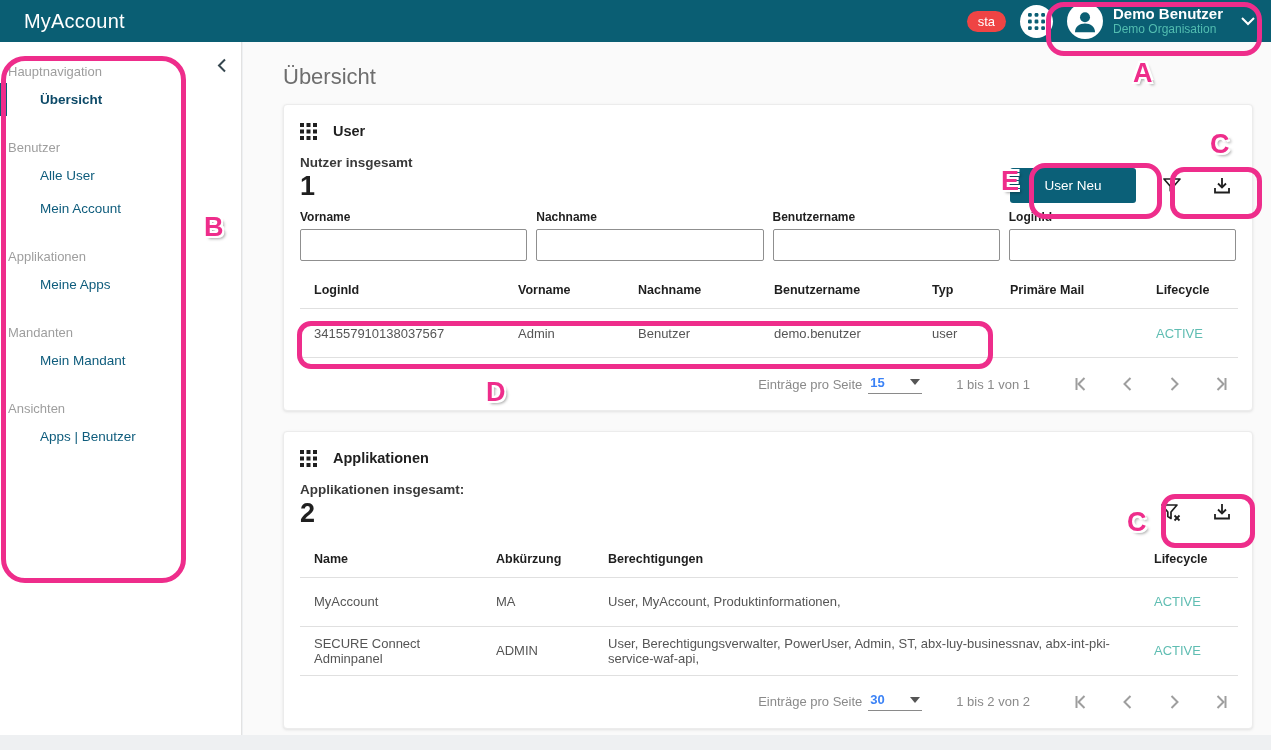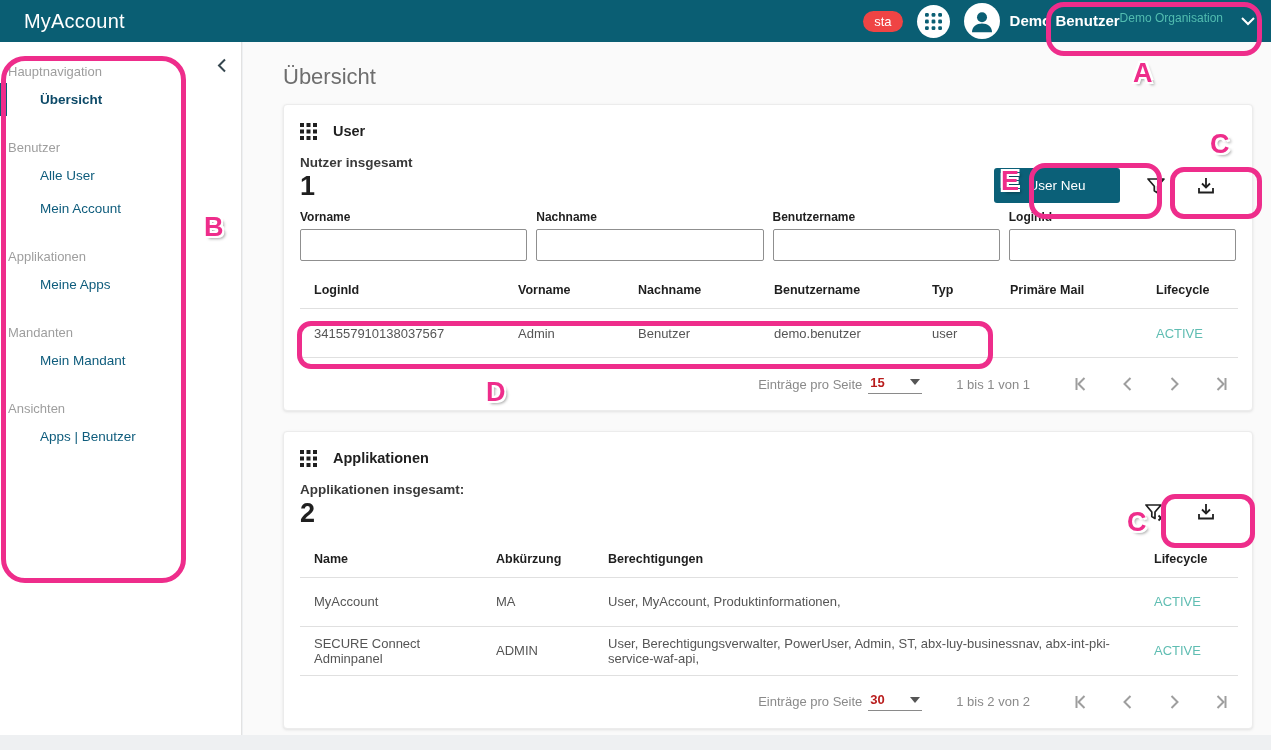--- a/index.html
+++ b/index.html
@@ -15,21 +15,21 @@
   .app-header {
     position:absolute; top:0; left:0; width:1271px; height:42px;
     background:#0a5e73; display:flex; align-items:center; z-index:20;
   }
   .app-title { color:#fff; font-size:20px; font-weight:500; margin-left:24px; letter-spacing:.2px;}
   .hdr-right { position:absolute; right:10px; top:0; height:42px; display:flex; align-items:center; gap:14px;}
   .env-badge { background:#ef4444; color:#fff; font-size:13px; padding:3px 11px; border-radius:13px; }
   .grid-btn { width:33px; height:33px; border-radius:50%; background:#fff; display:flex; align-items:center; justify-content:center; border:none; cursor:pointer;}
   .user-menu { display:flex; align-items:center; gap:10px; cursor:pointer; padding-right:6px;}
   .avatar { width:36px; height:36px; border-radius:50%; background:#fff; display:flex; align-items:center; justify-content:center; overflow:hidden;}
-  .user-texts { display:flex; flex-direction:row; line-height:1.15; }
+  .user-texts { display:flex; flex-direction:column; line-height:1.15; }
   .user-name { color:#fff; font-size:15px; font-weight:bold; }
   .user-org  { color:#52bdb0; font-size:12px; }
   .hdr-chevron { margin-left:8px; display:flex; }
   
   .sidebar {
     position:absolute; top:42px; left:0; width:242px; height:693px;
     background:#fff; border-right:1px solid #e2e2e2; z-index:5;
   }
   .collapse-btn { position:absolute; top:16px; right:14px; background:none; border:none; cursor:pointer; display:flex;}
   .nav { padding-top:22px; }
@@ -47,21 +47,21 @@
   .page-title { color:#6e6e6e; font-size:22px; font-weight:400; margin-bottom:14px;}
   .card {
     background:#fff; border:1px solid #ececec; border-radius:4px;
     box-shadow:0 1px 3px rgba(0,0,0,.10);
     position:relative; width:970px; padding:14px 16px 0 16px; margin-bottom:20px;
   }
   .card-title-row { display:flex; align-items:center; gap:16px; height:24px; margin-bottom:12px;}
   .card-title { font-size:14.5px; font-weight:bold; color:#1f1f1f; }
   .stat-label { font-size:13.5px; font-weight:600; color:#3a3a3a; margin-top:6px;}
   .stat-value { font-size:27px; font-weight:bold; color:#1f1f1f; line-height:1.2; margin-bottom:2px;}
-  .card-actions { position:absolute; right:32px; display:flex; align-items:center; gap:22px;}
+  .card-actions { position:absolute; right:16px; display:flex; align-items:center; gap:22px;}
   .card-actions.c1 { top:63px; }
   .card-actions.c2 { top:66px; }
   .btn-primary {
     background:#0b6078; color:#fff; border:none; border-radius:3px;
     width:126px; height:35px; font-size:13.5px; font-family:inherit; cursor:pointer;
   }
   .icon-btn { background:none; border:none; cursor:pointer; display:flex; padding:2px;}
   
   .filters { display:flex; gap:9px; margin-top:8px; }
   .f-field { flex:1; display:flex; flex-direction:column; }
@@ -72,21 +72,21 @@
   th { font-size:12.5px; font-weight:bold; color:#1f1f1f; text-align:left; padding:6px 6px 11px 6px; border-bottom:1px solid #e0e0e0;}
   td { font-size:13px; color:#555; padding:6px; height:49px; border-bottom:1px solid #e0e0e0; vertical-align:middle;}
   th:first-child, td:first-child { padding-left:14px; }
   .lifecycle { color:#5fbdb2; }
   
   .pagination { display:flex; align-items:center; justify-content:flex-end; gap:34px; height:52px; padding-right:4px;}
   .pg-label { color:#8a8a8a; font-size:13px; }
   .pg-size-wrap { display:flex; align-items:center; gap:6px; }
   .pg-select { display:inline-flex; align-items:center; justify-content:space-between; width:54px;
     border-bottom:1px solid #8a8a8a; padding:0 2px 3px 2px; cursor:pointer;}
-  .pg-size { font-size:13px; font-weight:bold; color:#b91c1c; }
+  .pg-size { font-size:13px; font-weight:bold; color:#3b82f6; }
   .pg-caret { width:0; height:0; border-left:5px solid transparent; border-right:5px solid transparent; border-top:6px solid #555;}
   .pg-range { color:#8a8a8a; font-size:13px; }
   .pg-nav { display:flex; align-items:center; gap:22px; margin-left:6px;}
   
   .ann-box { position:absolute; border:5px solid #ee2d8b; border-radius:16px; z-index:50; pointer-events:none;}
   .ann-letter { position:absolute; z-index:51; color:#ee2d8b; font-size:27px; font-weight:bold; pointer-events:none;
     text-shadow:-2px -2px 0 #fff, 2px -2px 0 #fff, -2px 2px 0 #fff, 2px 2px 0 #fff, 3px 3px 3px rgba(0,0,0,.35);}
   svg { display:block; }
 </style>
 </head>

